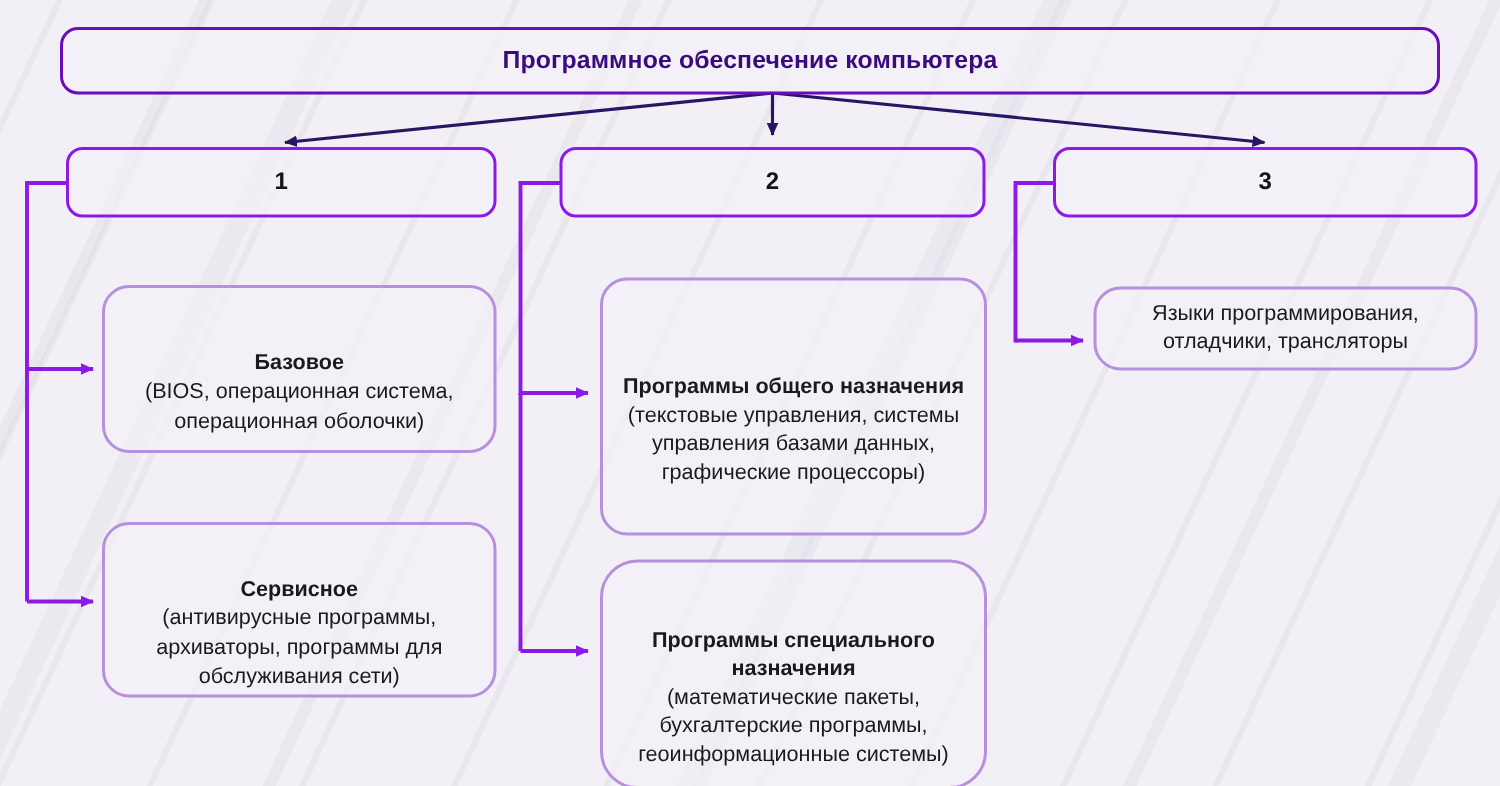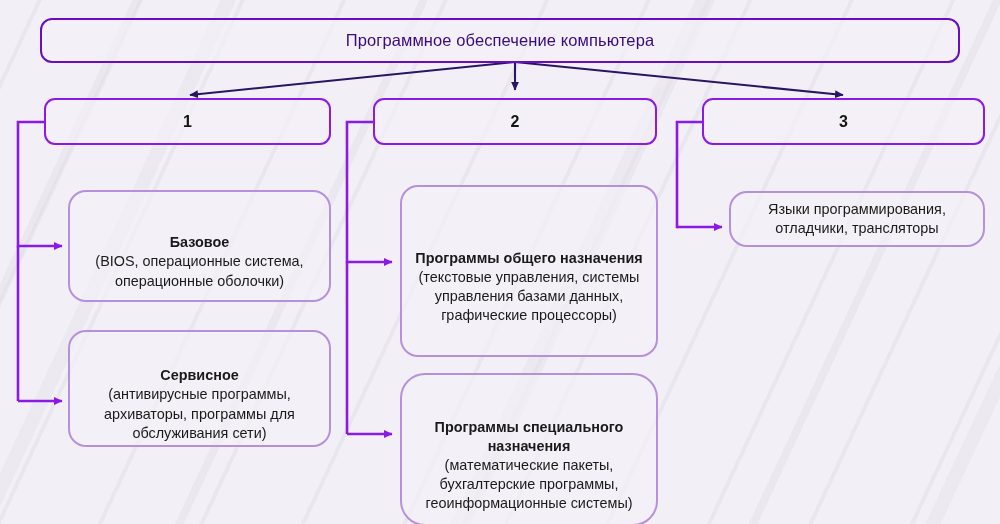--- a/index.html
+++ b/index.html
@@ -60,21 +60,21 @@
     align-items: center;
     justify-content: center;
     text-align: center;
     background: rgba(243,241,247,0.62);
   }
 
   .node-title {
     border: 2.5px solid #6a0dbd;
     border-radius: 12px;
     color: #3b0a7e;
-    font-weight: normal;
+    font-weight: bold;
     font-size: 16.5px;
     letter-spacing: 0.1px;
   }
 
   .node-num {
     border: 2.5px solid #8d19e6;
     border-radius: 11px;
     color: #141414;
     font-weight: bold;
     font-size: 16px;
@@ -161,25 +161,25 @@
     <span>2</span>
   </div>
 
   <div class="node node-num" style="left:702px; top:98px; width:283px; height:47px;">
     <span>3</span>
   </div>
 
   <div class="node node-leaf" style="left:68px; top:190px; width:263px; height:112px;">
     <div class="leaf-inner">
       <span class="leaf-head">Базовое</span>
-      <span class="leaf-body">(BIOS, операционные система, операционные оболочки)</span>
-    </div>
-  </div>
-
-  <div class="node node-leaf" style="left:68px; top:330px; width:263px; height:117px;">
+      <span class="leaf-body">(BIOS, операционная система, операционная оболочки)</span>
+    </div>
+  </div>
+
+  <div class="node node-leaf" style="left:68px; top:348px; width:263px; height:117px;">
     <div class="leaf-inner">
       <span class="leaf-head">Сервисное</span>
       <span class="leaf-body">(антивирусные программы, архиваторы, программы для обслуживания сети)</span>
     </div>
   </div>
 
   <div class="node node-leaf" style="left:400px; top:185px; width:258px; height:172px;">
     <div class="leaf-inner">
       <span class="leaf-head">Программы общего назначения</span>
       <span class="leaf-body">(текстовые управления, системы управления базами данных, графические процессоры)</span>

